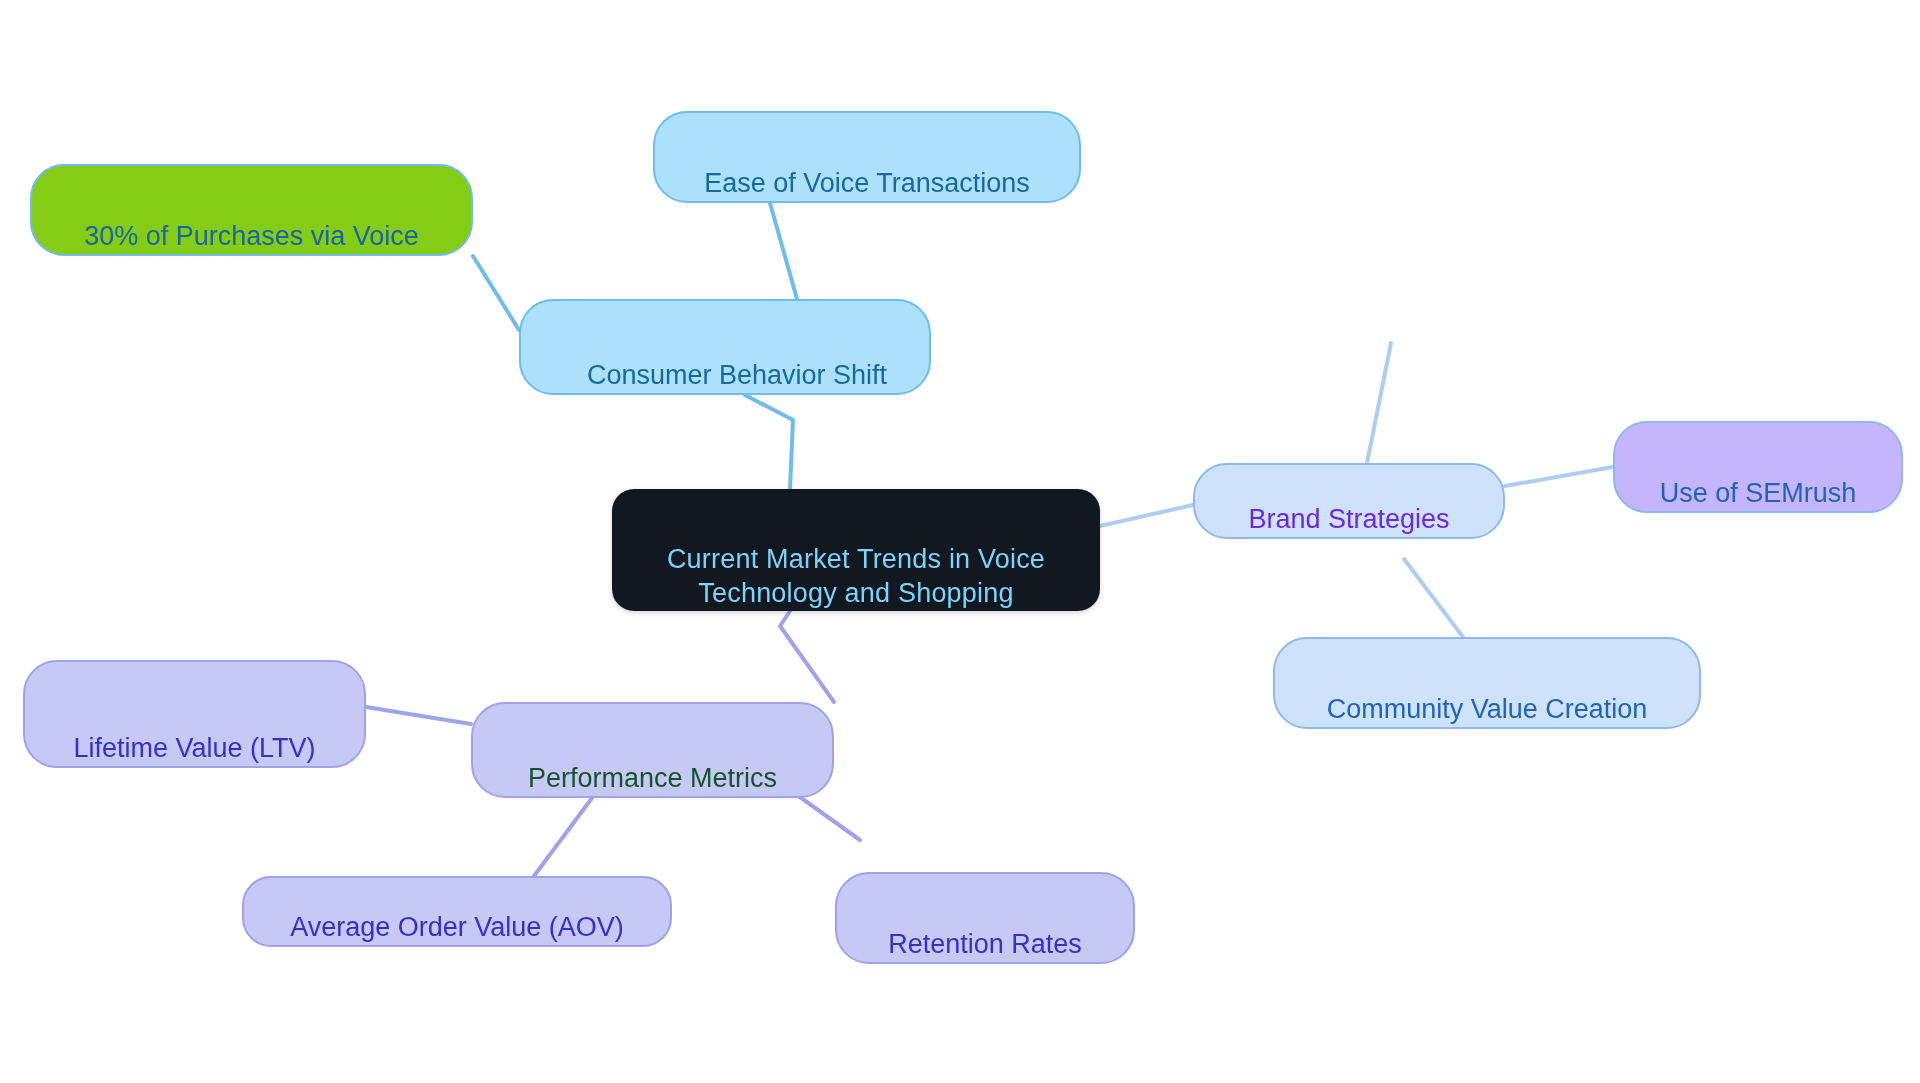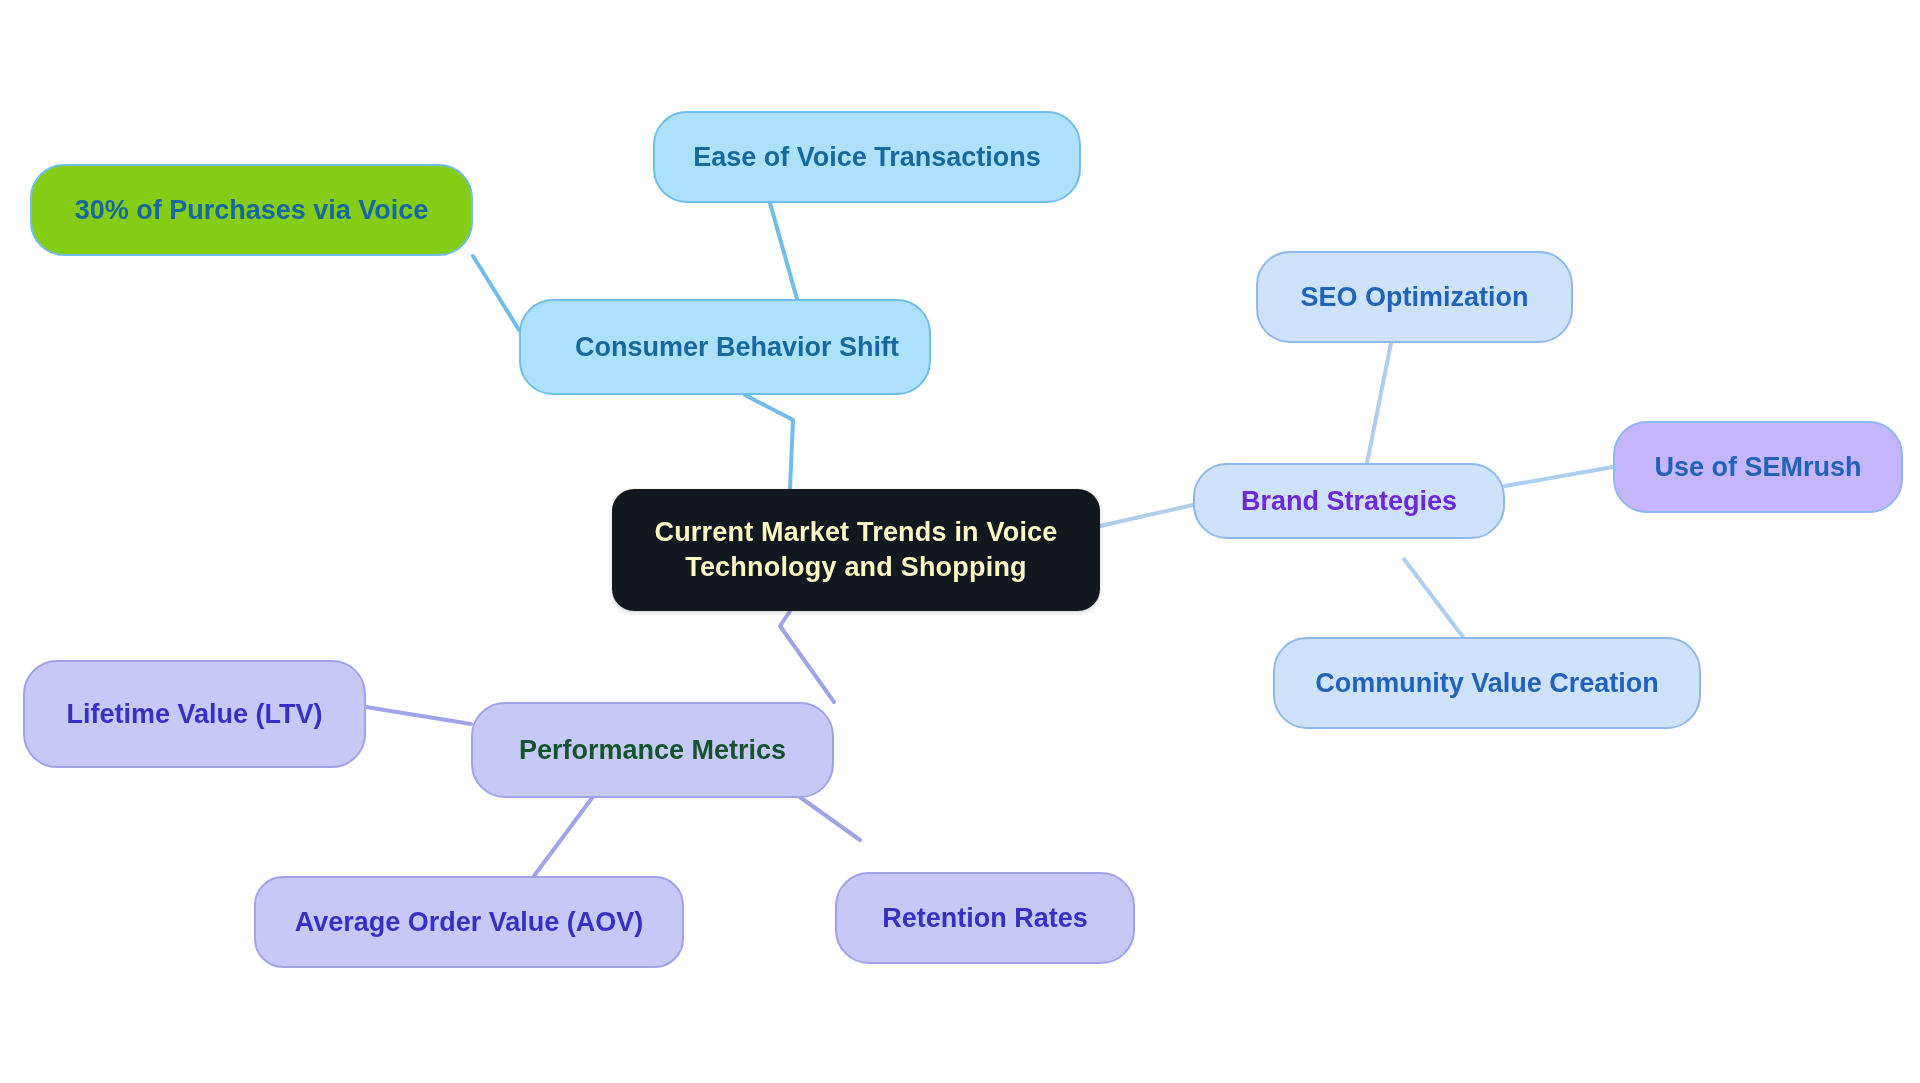--- a/index.html
+++ b/index.html
@@ -25,27 +25,26 @@
     left: 0;
     top: 0;
     width: 1920px;
     height: 1083px;
     pointer-events: none;
   }
   .node {
     position: absolute;
     box-sizing: border-box;
     display: flex;
-    align-items: center;
+    align-items: flex-end;
     justify-content: center;
     text-align: center;
     line-height: 1.28;
     white-space: pre-line;
     border-style: solid;
-    font-weight: bold;
   }
   .node.root {
     background: #12181f;
     color: #ffffff;
     border: 0 solid transparent;
     border-radius: 22px;
     font-size: 27px;
     letter-spacing: 0.2px;
     box-shadow: 0 2px 5px rgba(18,24,31,0.18);
   }
@@ -114,54 +113,51 @@
       <polyline points="1100,526 1193,505" fill="none" stroke="#aecef0" stroke-width="4" stroke-linecap="round" stroke-linejoin="round"></polyline>
       <polyline points="1367,463 1391,343" fill="none" stroke="#aecef0" stroke-width="4" stroke-linecap="round" stroke-linejoin="round"></polyline>
       <polyline points="1505,486 1613,467" fill="none" stroke="#aecef0" stroke-width="4" stroke-linecap="round" stroke-linejoin="round"></polyline>
       <polyline points="1404,559 1463,637" fill="none" stroke="#aecef0" stroke-width="4" stroke-linecap="round" stroke-linejoin="round"></polyline>
       <polyline points="790,611 780,626 834,702" fill="none" stroke="#9fa3e8" stroke-width="4" stroke-linecap="round" stroke-linejoin="round"></polyline>
       <polyline points="471,724 366,707" fill="none" stroke="#9fa3e8" stroke-width="4" stroke-linecap="round" stroke-linejoin="round"></polyline>
       <polyline points="592,798 534,876" fill="none" stroke="#9fa3e8" stroke-width="4" stroke-linecap="round" stroke-linejoin="round"></polyline>
       <polyline points="790,790 860,840" fill="none" stroke="#9fa3e8" stroke-width="4" stroke-linecap="round" stroke-linejoin="round"></polyline>
     </svg>
 
-  <div class="node root" style="left: 612px; top: 489px; width: 488px; height: 122px; background: rgb(18, 24, 31); color: #fef9c3;">
+  <div class="node root" style="left: 612px; top: 489px; width: 488px; height: 122px; background: rgb(18, 24, 31); color: #7dd3fc;">
     <span class="node-label">Current Market Trends in Voice
 Technology and Shopping</span>
   </div>
 
   <div class="node branch-sky" style="left: 519px; top: 299px; width: 412px; height: 96px; background: rgb(172, 224, 251); border-color: rgb(111, 189, 234); color: rgb(23, 104, 159); padding-left: 24px;">
     <span class="node-label">Consumer Behavior Shift</span>
   </div>
   <div class="node leaf-sky" style="left: 30px; top: 164px; width: 443px; height: 92px; background: #84cc16; border-color: rgb(111, 189, 234); color: rgb(23, 104, 159);">
     <span class="node-label">30% of Purchases via Voice</span>
   </div>
   <div class="node leaf-sky" style="left: 653px; top: 111px; width: 428px; height: 92px; background: rgb(172, 224, 251); border-color: rgb(111, 189, 234); color: rgb(23, 104, 159);">
     <span class="node-label">Ease of Voice Transactions</span>
   </div>
 
   <div class="node branch-pale" style="left: 1193px; top: 463px; width: 312px; height: 76px; background: rgb(207, 226, 251); border-color: rgb(143, 184, 236); color: #6d28d9;">
     <span class="node-label">Brand Strategies</span>
   </div>
-  <div class="node leaf-pale" style="left: 1256px; top: 251px; width: 317px; height: 92px; background: rgb(207, 226, 251); border-color: rgb(143, 184, 236); color: rgb(33, 99, 184);">
-    <span class="node-label">SEO Optimization</span>
-  </div>
   <div class="node leaf-pale" style="left: 1613px; top: 421px; width: 290px; height: 92px; background: #c4b5fd; border-color: rgb(143, 184, 236); color: rgb(33, 99, 184);">
     <span class="node-label">Use of SEMrush</span>
   </div>
   <div class="node leaf-pale" style="left: 1273px; top: 637px; width: 428px; height: 92px; background: rgb(207, 226, 251); border-color: rgb(143, 184, 236); color: rgb(33, 99, 184);">
     <span class="node-label">Community Value Creation</span>
   </div>
 
   <div class="node branch-violet" style="left: 471px; top: 702px; width: 363px; height: 96px; background: rgb(198, 200, 246); border-color: rgb(159, 163, 232); color: #14532d;">
     <span class="node-label">Performance Metrics</span>
   </div>
   <div class="node leaf-violet" style="left: 23px; top: 660px; width: 343px; height: 108px; background: rgb(198, 200, 246); border-color: rgb(159, 163, 232); color: rgb(55, 48, 196);">
     <span class="node-label">Lifetime Value (LTV)</span>
   </div>
-  <div class="node leaf-violet" style="left: 254px; top: 876px; width: 430px; height: 92px; background: rgb(198, 200, 246); border-color: rgb(159, 163, 232); color: rgb(55, 48, 196); border-radius: 29px;">
+  <div class="node leaf-violet" style="left: 242px; top: 876px; width: 430px; height: 71px; background: rgb(198, 200, 246); border-color: rgb(159, 163, 232); color: rgb(55, 48, 196); border-radius: 29px;">
     <span class="node-label">Average Order Value (AOV)</span>
   </div>
   <div class="node leaf-violet" style="left: 835px; top: 872px; width: 300px; height: 92px; background: rgb(198, 200, 246); border-color: rgb(159, 163, 232); color: rgb(55, 48, 196);">
     <span class="node-label">Retention Rates</span>
   </div>
 
 </div>
 
 </body></html>

